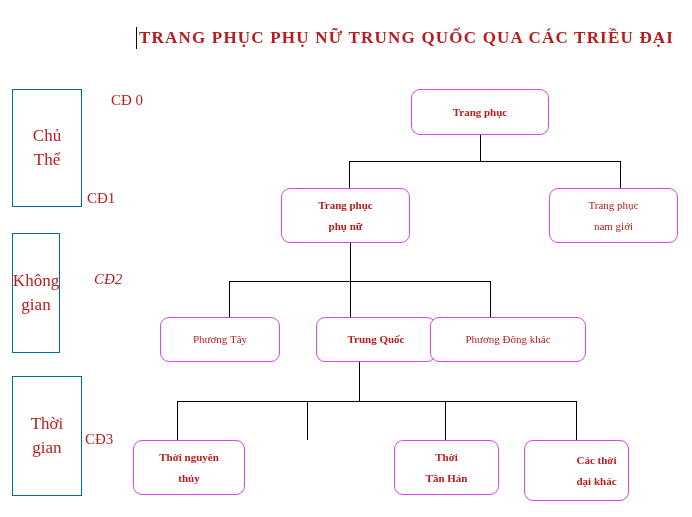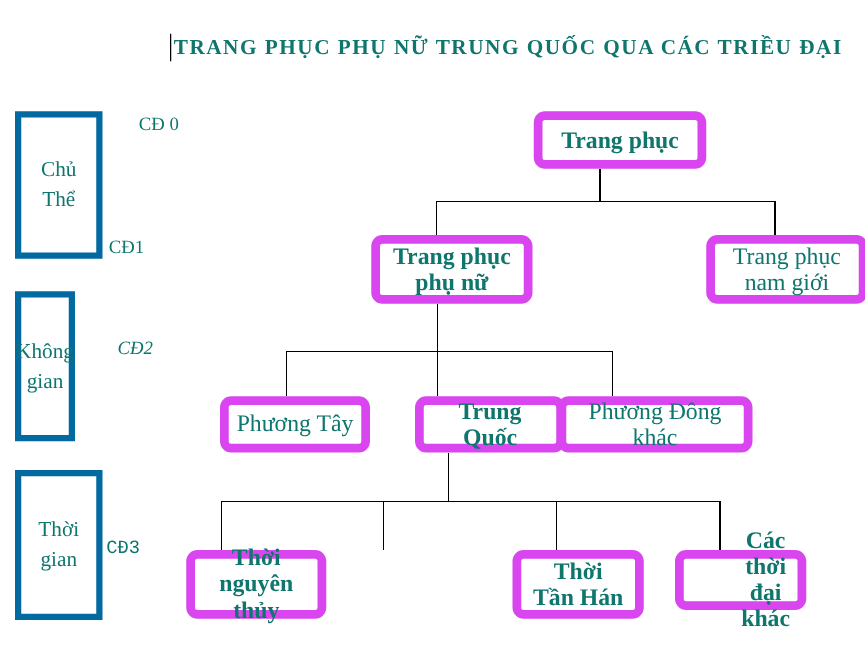--- a/index.html
+++ b/index.html
@@ -6,21 +6,21 @@
     margin: 0;
     padding: 0;
     background: #ffffff;
   }
   .canvas {
     position: relative;
     width: 692px;
     height: 517px;
     background: #ffffff;
     font-family: "Liberation Serif", "DejaVu Serif", serif;
-    color: #0f766e;
+    color: #b91c1c;
     overflow: hidden;
   }
   
   .title-row {
     position: absolute;
     left: 136px;
     top: 27px;
     display: flex;
     align-items: center;
   }
@@ -47,49 +47,48 @@
   }
   .connectors line {
     stroke: #000000;
     stroke-width: 1;
     shape-rendering: crispEdges;
   }
   
   .node {
     position: absolute;
     box-sizing: border-box;
-    border: 7px solid #d946ef;
+    border: 1px solid #d946ef;
     border-radius: 9px;
     background: #ffffff;
     display: flex;
     align-items: center;
     justify-content: center;
     text-align: center;
-    font-size: 19px;
+    font-size: 11px;
     line-height: 21px;
     white-space: pre-line;
     padding: 2px 4px;
-    margin-left: 16px;
   }
   .node.bold { font-weight: bold; }
   #node-root   { left: 411px; top:  89px; width: 138px; height: 46px; }
   #node-women  { left: 281px; top: 188px; width: 129px; height: 55px; }
   #node-men    { left: 549px; top: 188px; width: 129px; height: 55px; }
   #node-west   { left: 160px; top: 317px; width: 120px; height: 45px; }
   #node-china  { left: 316px; top: 317px; width: 120px; height: 45px; }
   #node-east   { left: 430px; top: 317px; width: 156px; height: 45px; }
   #node-era1   { left: 133px; top: 440px; width: 112px; height: 55px; }
   #node-era2   { left: 263px; top: 440px; width: 105px; height: 55px; }
   #node-era3   { left: 394px; top: 440px; width: 105px; height: 55px; }
-  #node-era4   { left: 524px; top: 440px; width: 105px; height: 48px; padding-left: 44px; }
+  #node-era4   { left: 524px; top: 440px; width: 105px; height: 61px; padding-left: 44px; }
   
   .side-box {
     position: absolute;
     box-sizing: border-box;
-    border: 5px solid #0369a1;
+    border: 1px solid #0369a1;
     background: #ffffff;
     display: flex;
     align-items: center;
     justify-content: center;
     text-align: center;
     font-size: 17px;
     line-height: 24px;
     white-space: pre-line;
   }
   #side-subject { left: 12px; top:  89px; width: 70px; height: 118px; }
@@ -98,21 +97,21 @@
   
   .level-label {
     position: absolute;
     font-size: 15px;
     line-height: 16px;
     white-space: nowrap;
   }
   #label-cd0 { left: 87px; top:  92px; margin-left: 24px; }
   #label-cd1 { left: 87px; top: 190px; }
   #label-cd2 { left: 94px; top: 271px; font-style: italic; }
-  #label-cd3 { left: 85px; top: 431px; font-family: Liberation Mono, monospace; }
+  #label-cd3 { left: 85px; top: 431px; }
 </style>
 </head>
 <body>
 
 <div class="canvas">
 
   <div class="title-row">
     <span class="text-cursor"></span>
     <h1 class="title">TRANG PHỤC PHỤ NỮ TRUNG QUỐC QUA CÁC TRIỀU ĐẠI</h1>
   </div>

